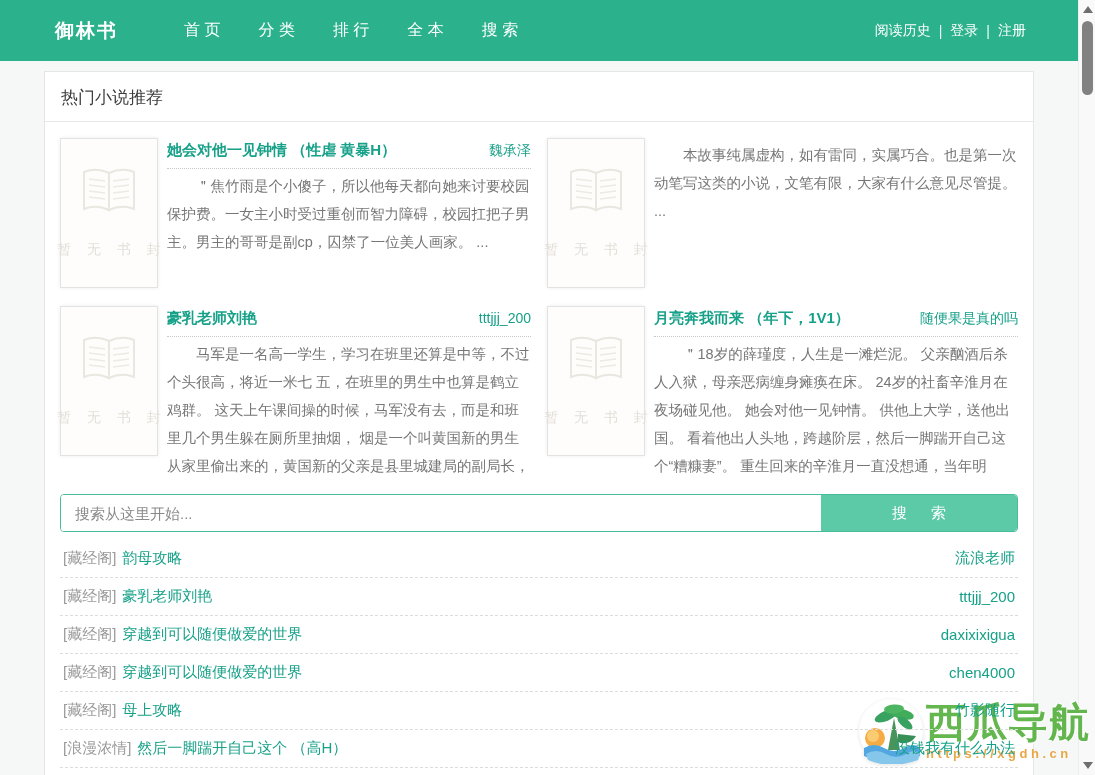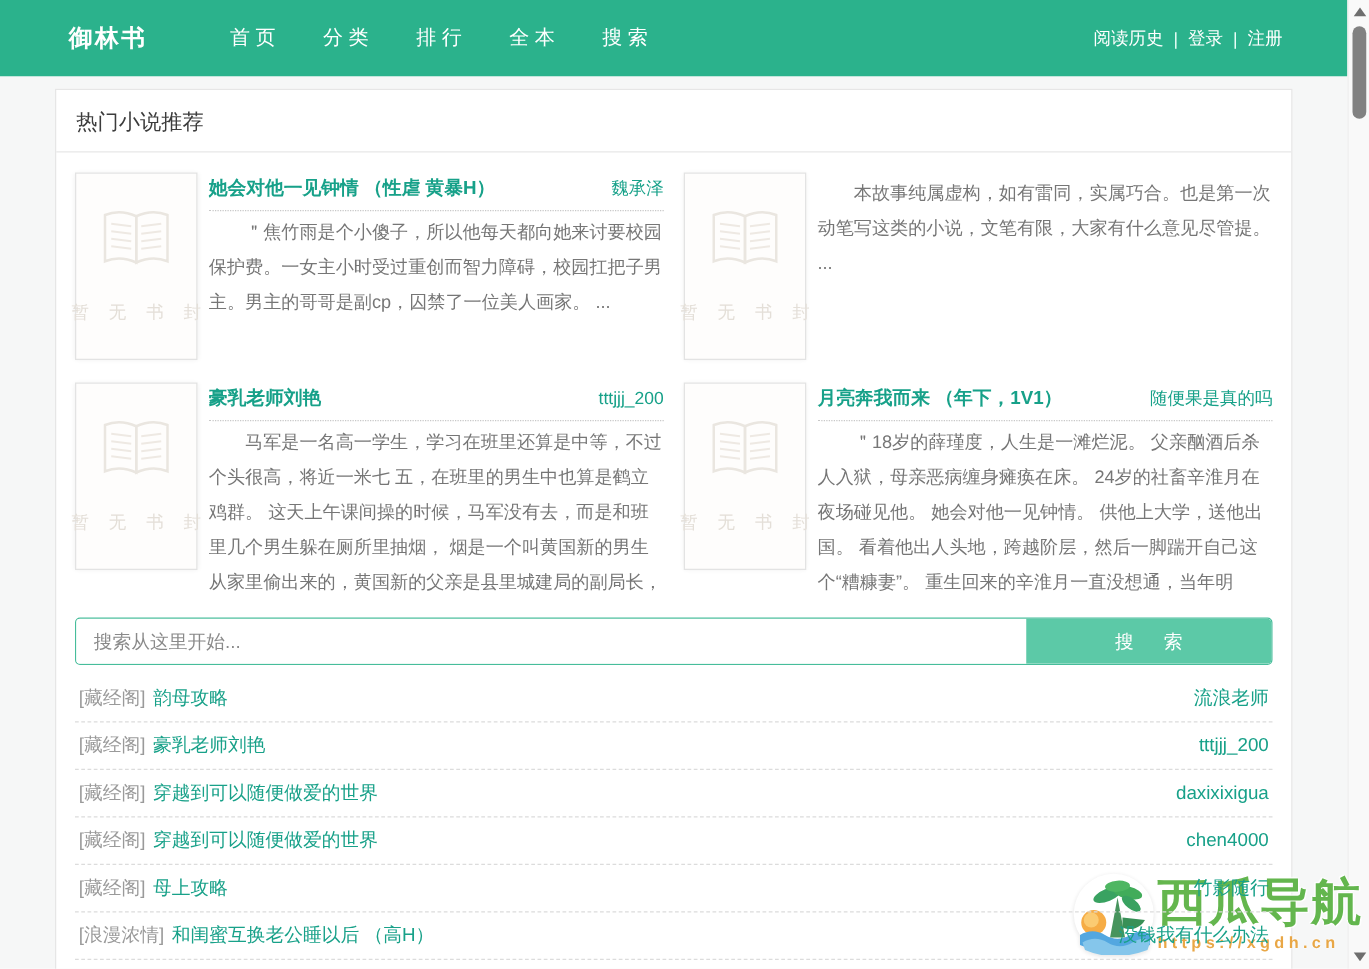--- a/index.html
+++ b/index.html
@@ -294,21 +294,21 @@
   </div>
 
   <div class="row">
     <span class="row-tag">[藏经阁]</span>
     <a class="row-title">母上攻略</a>
     <a class="row-author">竹影随行</a>
   </div>
 
   <div class="row">
     <span class="row-tag">[浪漫浓情]</span>
-    <a class="row-title">和闺蜜互换老公睡以后 （高H）</a>
+    <a class="row-title">然后一脚踹开自己这个 （高H）</a>
     <a class="row-author">没钱我有什么办法</a>
   </div>
 
   <div class="row">
     <span class="row-tag">[藏经阁]</span>
     <a class="row-title">仙子的修行</a>
     <a class="row-author">karma085</a>
   </div>
 
 </div>

